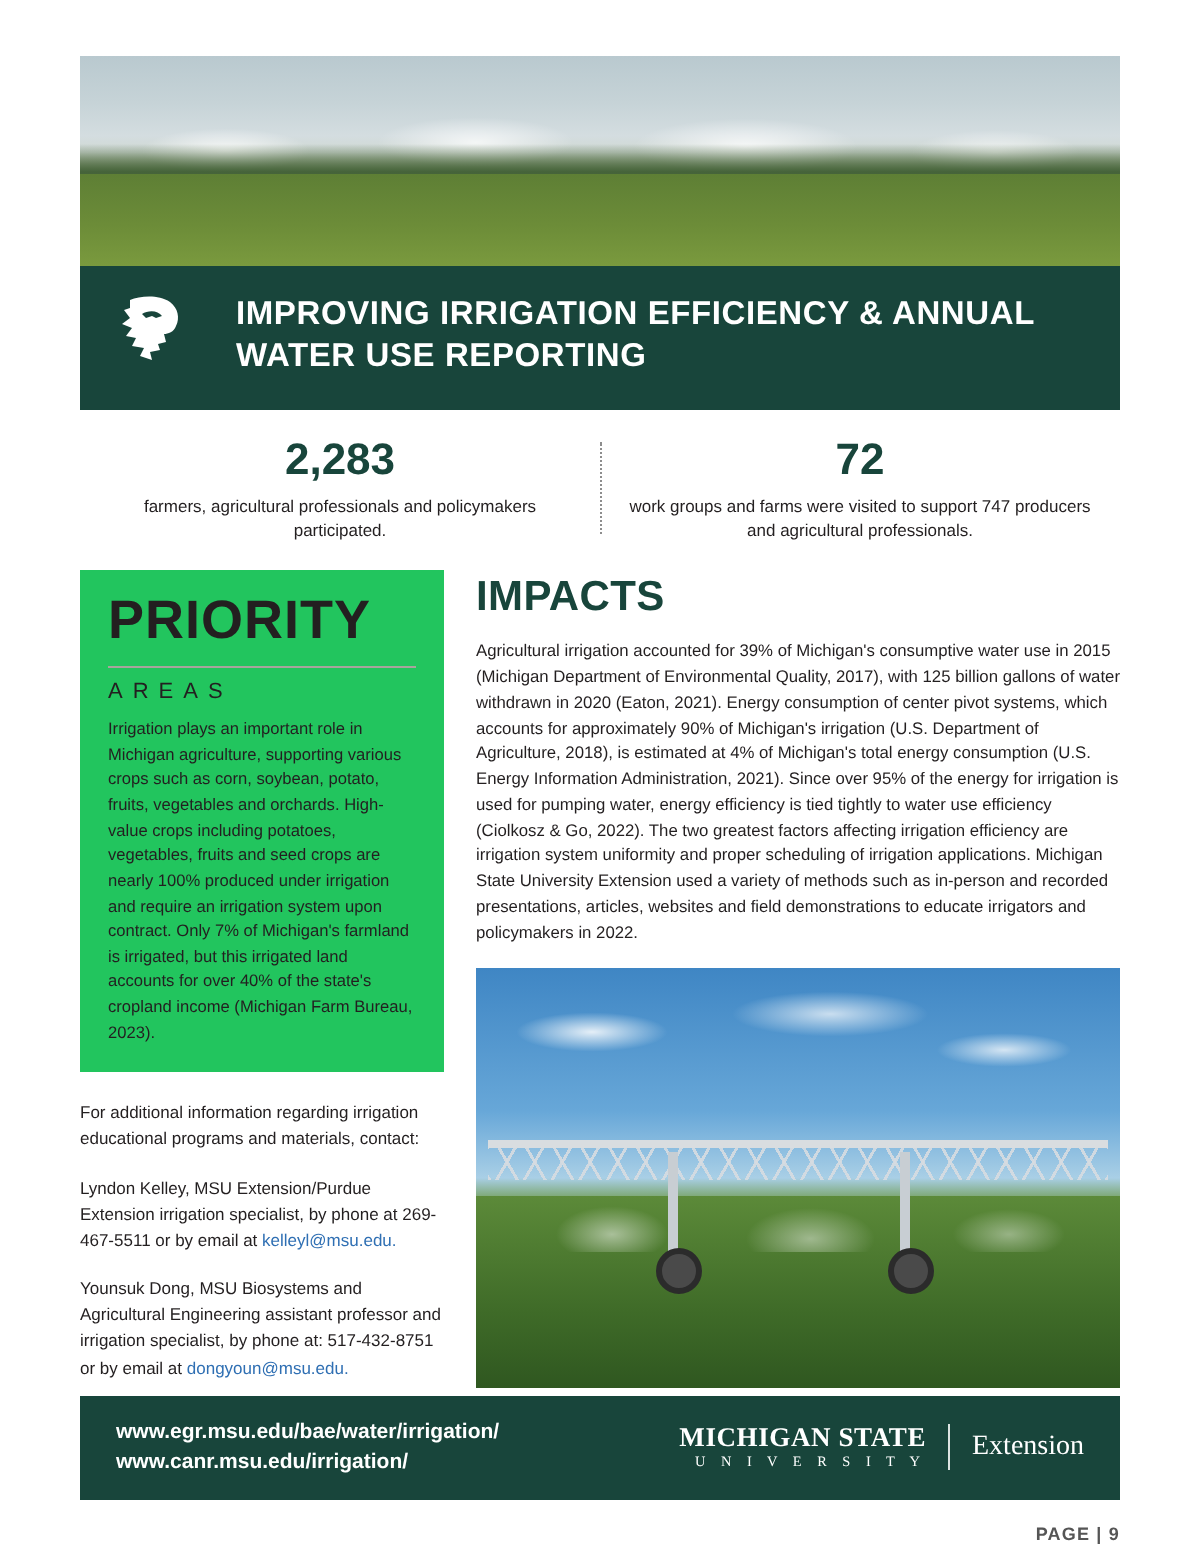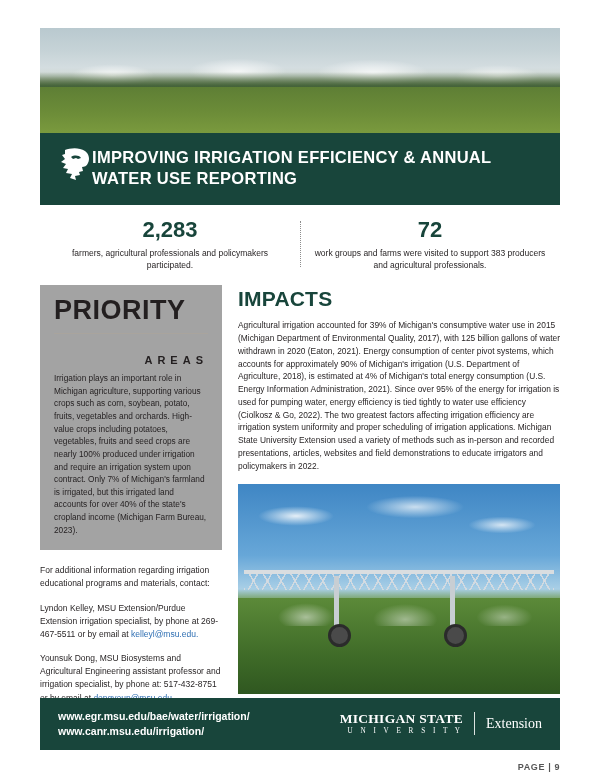--- a/index.html
+++ b/index.html
@@ -65,21 +65,21 @@
   
   .banner {
     position: relative;
     width: 520px;
     background: #18453b;
     color: #ffffff;
     padding: 14px 18px 16px 18px;
     box-sizing: border-box;
     display: flex;
     align-items: center;
-    gap: 0;
+    gap: 26px;
     min-height: 66px;
   }
   .spartan {
     flex: 0 0 auto;
     width: 34px;
     height: 42px;
     position: relative;
   }
   .spartan svg { display: block; }
   .banner-title {
@@ -129,38 +129,38 @@
   .content {
     width: 520px;
     display: flex;
     gap: 16px;
     margin-top: 2px;
   }
   .col-left { width: 182px; flex: 0 0 182px; }
   .col-right { flex: 1 1 auto; }
 
   .priority-box {
-    background: #a3a3a3;
+    background: #22c55e;
     padding: 12px 14px 14px 14px;
     box-sizing: border-box;
   }
   .priority-title {
     font-size: 27px;
     font-weight: bold;
     letter-spacing: .5px;
     color: #231f20;
     line-height: 1;
   }
   .priority-sub {
     font-size: 11px;
-    font-weight: bold;
+    font-weight: normal;
     letter-spacing: 5px;
-    text-align: right;
+    text-align: left;
     margin: 9px 0 4px 0;
-    padding-top: 20px;
+    padding-top: 6px;
     border-top: 1px solid #a9a49d;
   }
   .priority-body {
     font-size: 8.3px;
     line-height: 1.52;
     margin-top: 6px;
   }
 
   .contact {
     font-size: 8.5px;
@@ -329,21 +329,21 @@
     <div class="banner-title">IMPROVING IRRIGATION EFFICIENCY &amp; ANNUAL WATER USE REPORTING</div>
   </div>
 
   <div class="stats">
     <div class="stat">
       <div class="stat-number">2,283</div>
       <div class="stat-text">farmers, agricultural professionals and policymakers participated.</div>
     </div>
     <div class="stat">
       <div class="stat-number">72</div>
-      <div class="stat-text">work groups and farms were visited to support 383 producers and agricultural professionals.</div>
+      <div class="stat-text">work groups and farms were visited to support 747 producers and agricultural professionals.</div>
     </div>
   </div>
 
   <div class="content">
 
     <div class="col-left">
       <div class="priority-box">
         <div class="priority-title">PRIORITY</div>
         <div class="priority-sub">AREAS</div>
         <div class="priority-body">Irrigation plays an important role in Michigan agriculture, supporting various crops such as corn, soybean, potato, fruits, vegetables and orchards. High-value crops including potatoes, vegetables, fruits and seed crops are nearly 100% produced under irrigation and require an irrigation system upon contract. Only 7% of Michigan's farmland is irrigated, but this irrigated land accounts for over 40% of the state's cropland income (Michigan Farm Bureau, 2023).</div>

